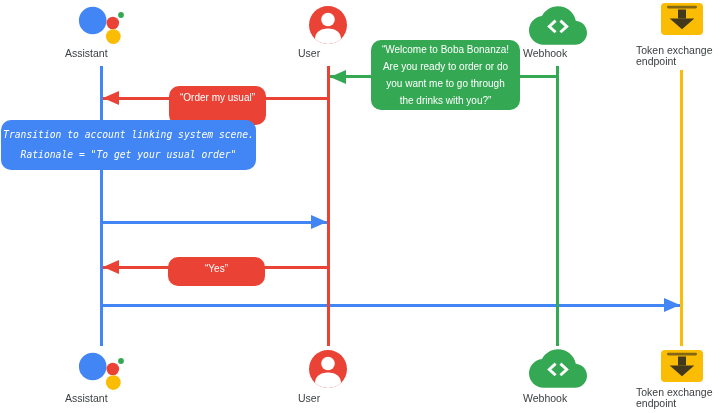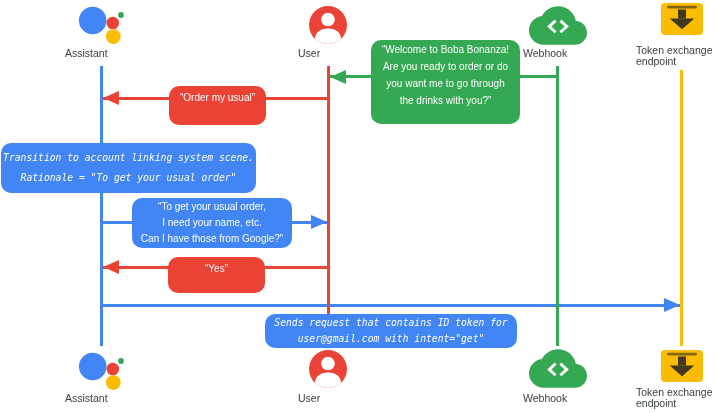--- a/index.html
+++ b/index.html
@@ -28,26 +28,26 @@
          border-top:7px solid transparent;border-bottom:7px solid transparent;}
   #ar-welcome{left:330px;top:70px;border-right:16px solid var(--green,#34A853);}
   #ar-order{left:103px;top:91px;border-right:16px solid var(--red,#EA4335);}
   #ar-ask{left:311px;top:215px;border-left:16px solid var(--blue,#4285F4);}
   #ar-yes{left:103px;top:260px;border-right:16px solid var(--red,#EA4335);}
   #ar-sends{left:664px;top:298px;border-left:16px solid var(--blue,#4285F4);}
   
   .msg{position:absolute;color:#fff;border-radius:10px;text-align:center;
        white-space:pre-line;z-index:3;box-sizing:border-box;}
   .sans{font-size:10px;line-height:17px;}
-  .mono{font-family:"DejaVu Sans Mono","Liberation Mono",monospace;font-style:italic;font-size:9.7px;margin-top:23px;}
-  #bx-welcome{left:371px;top:40px;width:149px;height:84px;background:var(--green,#34A853);padding-top:1px;}
+  .mono{font-family:"DejaVu Sans Mono","Liberation Mono",monospace;font-style:italic;font-size:9.7px;}
+  #bx-welcome{left:371px;top:40px;width:149px;height:70px;background:var(--green,#34A853);padding-top:1px;}
   #bx-order{left:169px;top:86px;width:97px;height:39px;line-height:23px;background:var(--red,#EA4335);}
   #bx-note{left:1px;top:120px;width:255px;height:50px;background:var(--blue,#4285F4);line-height:19.5px;padding-top:5px;}
   #bx-ask{left:132px;top:198px;width:160px;height:50px;background:var(--blue,#4285F4);font-size:10px;line-height:16px;padding-top:1px;}
-  #bx-yes{left:168px;top:257px;width:97px;height:36px;line-height:23px;background:var(--red,#EA4335);}
+  #bx-yes{left:168px;top:257px;width:97px;height:29px;line-height:23px;background:var(--red,#EA4335);}
   #bx-sends{left:265px;top:291px;width:252px;height:34px;background:var(--blue,#4285F4);line-height:16px;padding-top:1px;}
   
   .icon{position:absolute;z-index:2;}
   .actor-label{position:absolute;color:var(--label,#3C4043);font-size:10.5px;line-height:11px;
                text-align:left;z-index:2;font-weight:500;}
   #ic-assistant-top{left:76px;top:2px;}   #ic-assistant-bot{left:76px;top:348px;}
   #ic-user-top{left:309px;top:6px;}       #ic-user-bot{left:309px;top:350px;}
   #ic-webhook-top{left:529px;top:6px;}    #ic-webhook-bot{left:529px;top:349px;}
   #ic-token-top{left:661px;top:3px;}      #ic-token-bot{left:661px;top:350px;}
   #lb-assistant-top{left:65px;top:48px;width:70px;}   #lb-assistant-bot{left:65px;top:393px;width:70px;}
@@ -77,26 +77,21 @@
   <div class="arrow" id="ar-yes"></div>
   <div class="arrow" id="ar-sends"></div>
 
   <div class="msg sans" id="bx-welcome">“Welcome to Boba Bonanza!
 Are you ready to order or do
 you want me to go through
 the drinks with you?”</div>
   <div class="msg sans" id="bx-order">“Order my usual”</div>
   <div class="msg mono" id="bx-note">Transition to account linking system scene.
 Rationale = "To get your usual order"</div>
-  <div class="msg" id="bx-ask">“To get your usual order,
-I need your name, etc.
-Can I have those from Google?”</div>
   <div class="msg sans" id="bx-yes">“Yes”</div>
-  <div class="msg mono" id="bx-sends">Sends request that contains ID token for
-user@gmail.com with intent="get"</div>
 
   <svg class="icon" id="ic-assistant-top" width="48" height="44" viewBox="0 0 48 44">
     <circle cx="16.7" cy="18.5" r="13.8" fill="#4285F4"></circle>
     <circle cx="36.8" cy="21" r="6.3" fill="#EA4335"></circle>
     <circle cx="45" cy="13" r="2.9" fill="#34A853"></circle>
     <circle cx="37.3" cy="34.6" r="7.4" fill="#FBBC04"></circle>
   </svg>
   <svg class="icon" id="ic-assistant-bot" width="48" height="44" viewBox="0 0 48 44">
     <circle cx="16.7" cy="18.5" r="13.8" fill="#4285F4"></circle>
     <circle cx="36.8" cy="21" r="6.3" fill="#EA4335"></circle>

